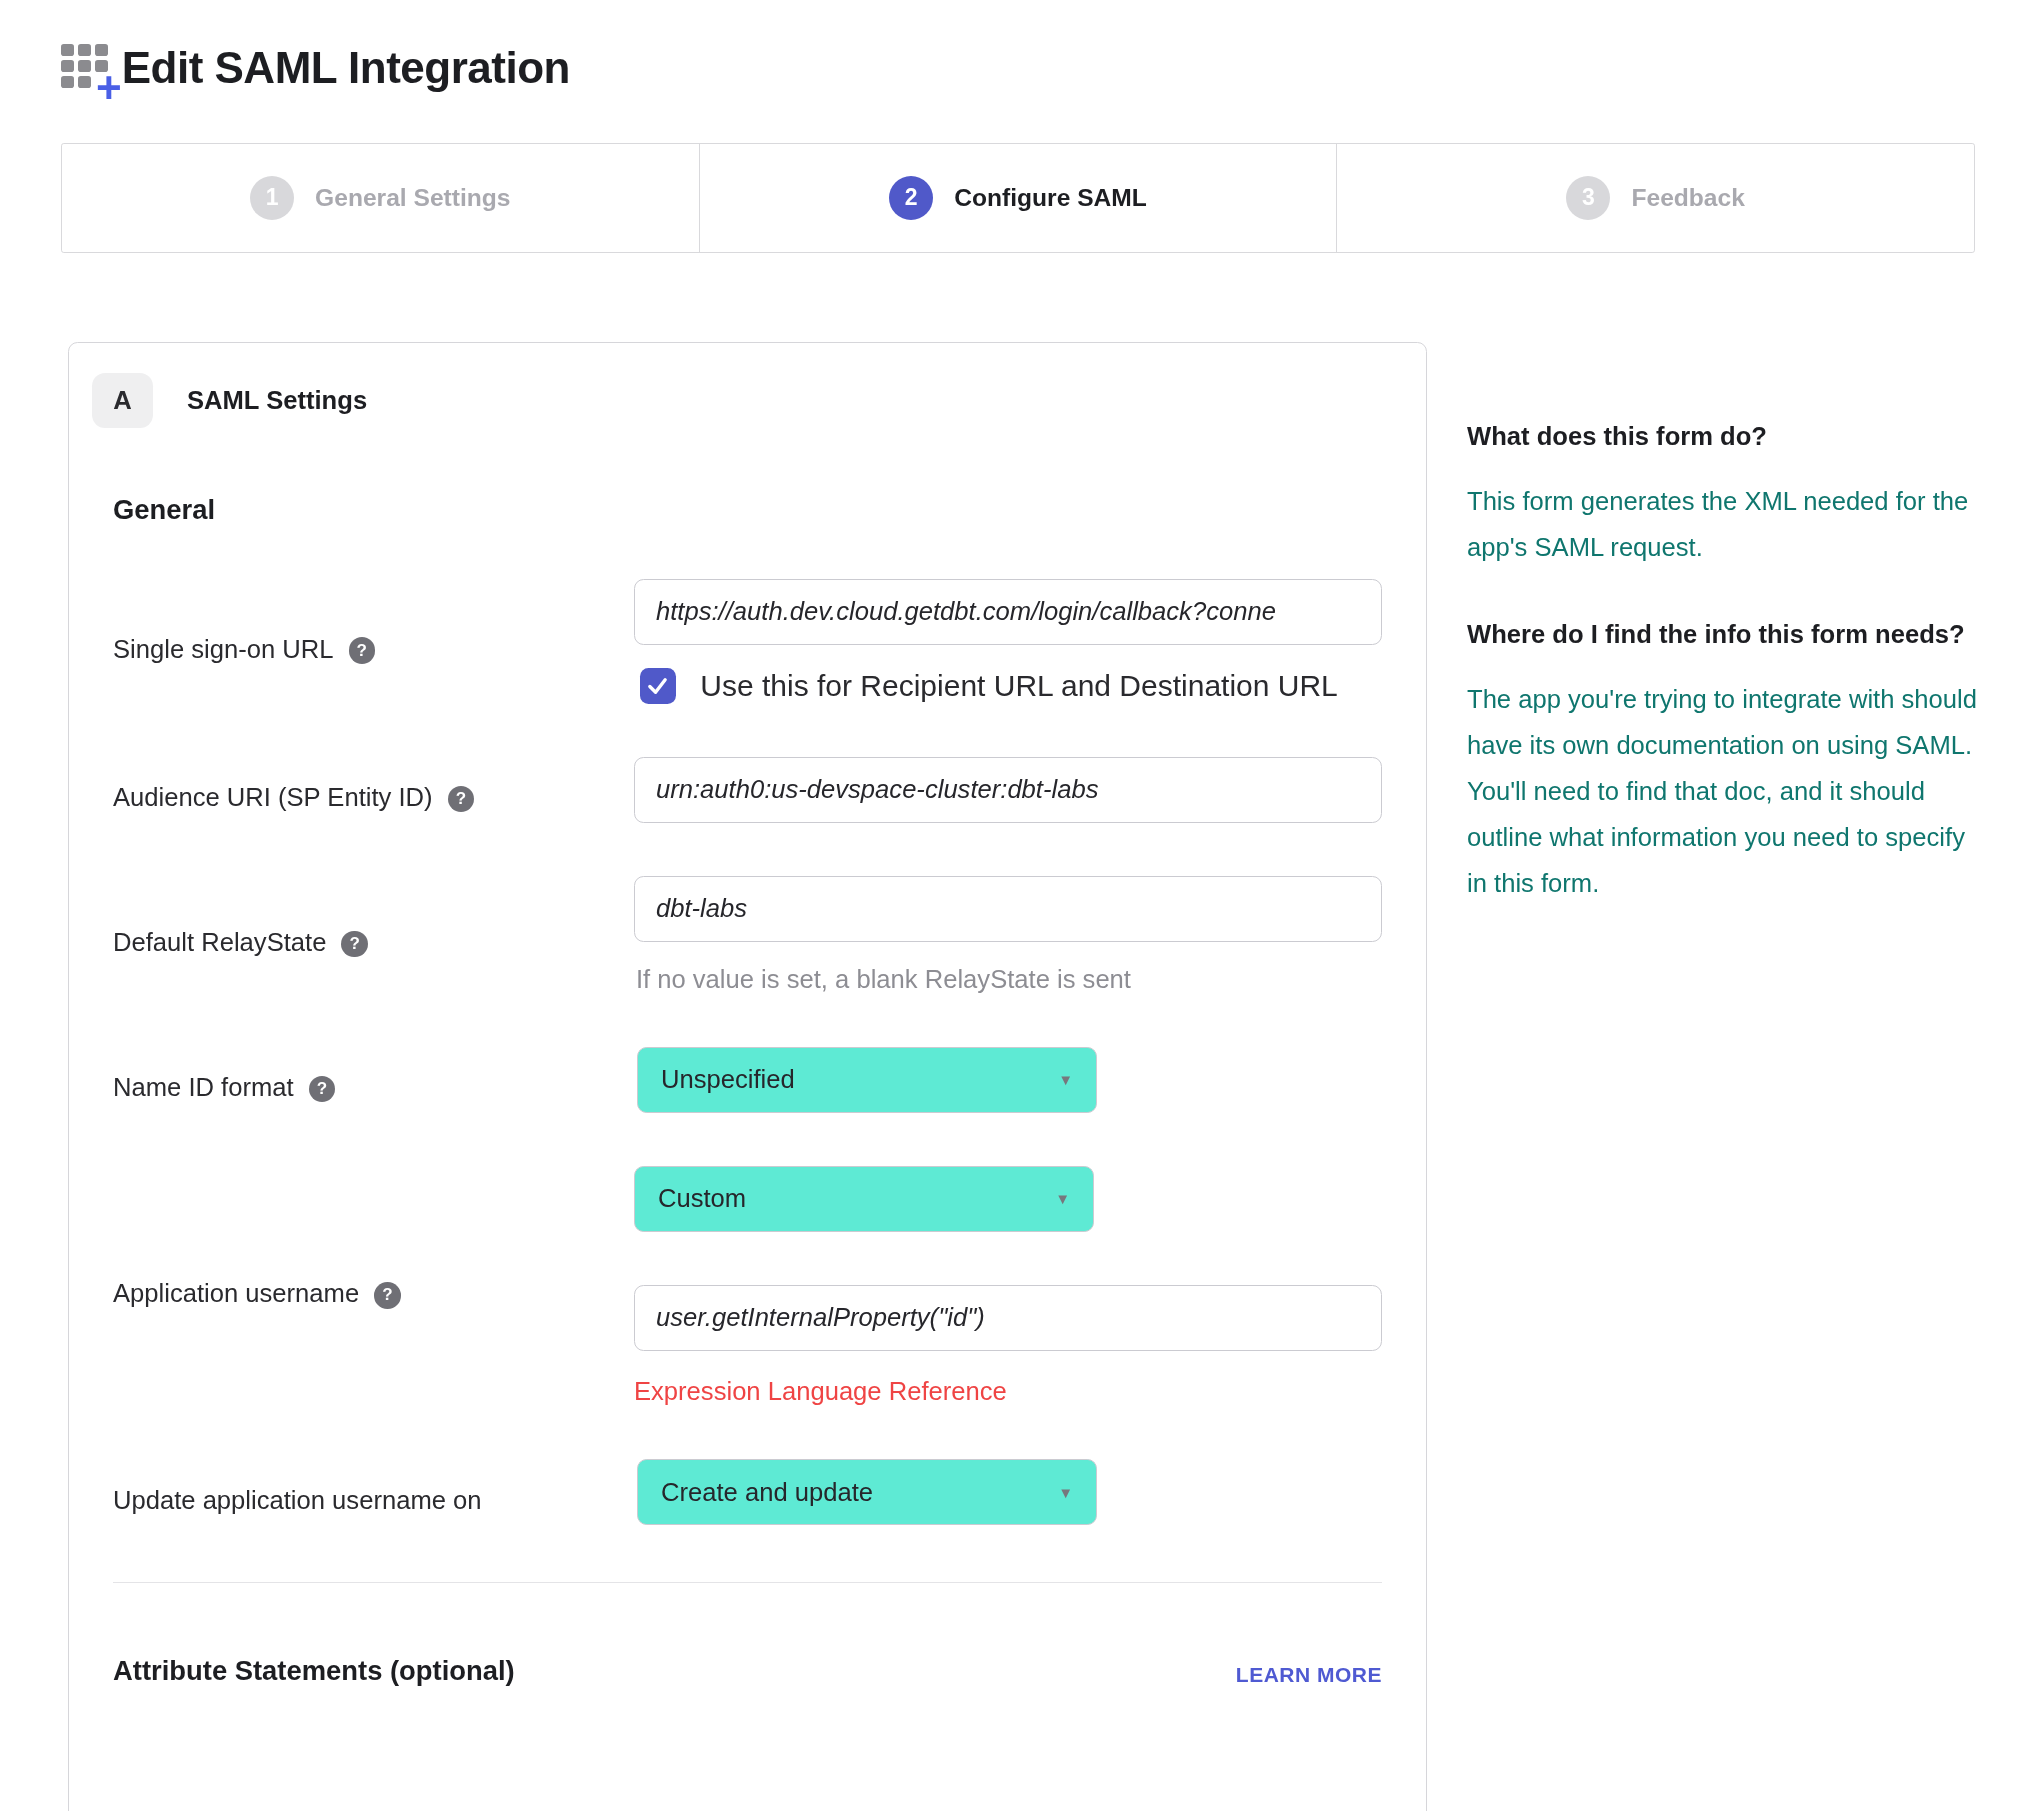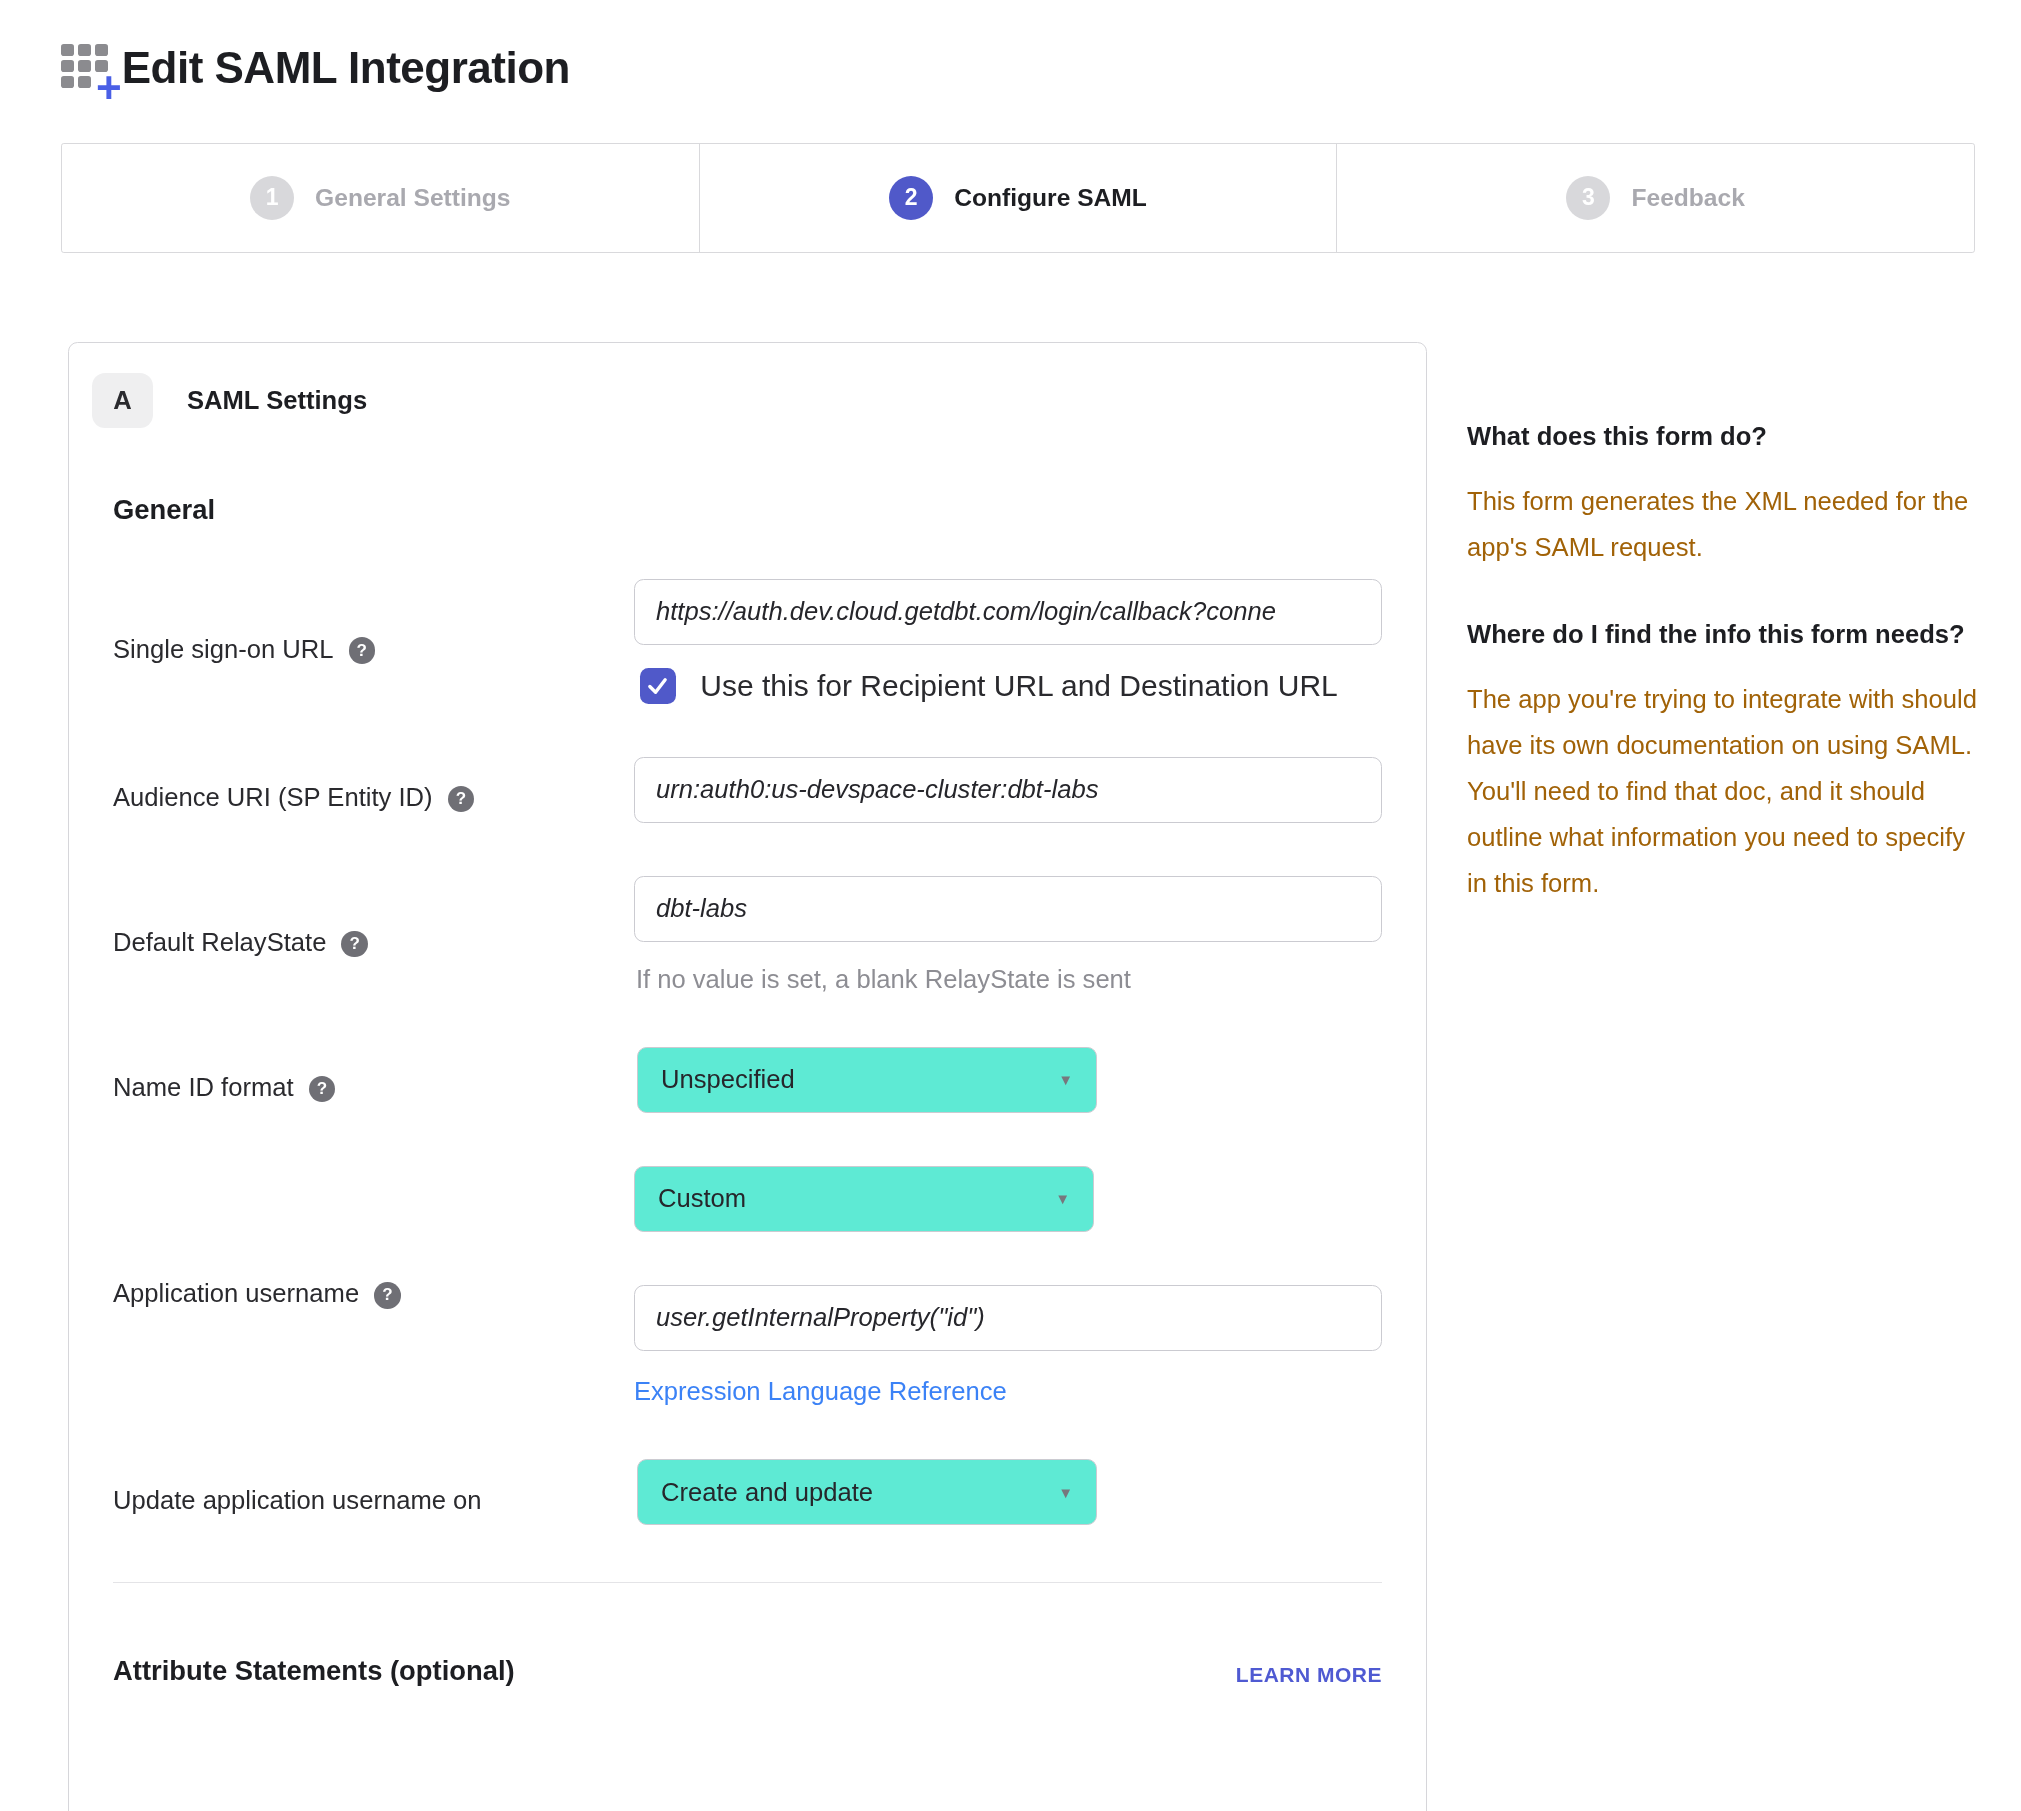--- a/index.html
+++ b/index.html
@@ -59,36 +59,36 @@
 
   .hint-text { font-size: 25.6px; color: #8d8d93; margin-top: 23px; margin-left: 1.9px; }
 
   .select-box { width: 460px; height: 66px; border: 0.9px solid #cbcbd1; border-radius: 9.5px;
                 display: flex; align-items: center; justify-content: space-between;
                 padding: 0 23px; background: #5eead4; cursor: default; }
   .select-value { font-size: 25.6px; color: #26262b; }
   .select-arrow { font-size: 15px; color: #77777d; }
 
   .expr-input-wrap { margin-top: 53px; }
-  .link { color: #3b82f6; font-size: 25.6px; text-decoration: none; cursor: pointer; }
+  .link { color: #ef4444; font-size: 25.6px; text-decoration: none; cursor: pointer; }
   .expr-link { display: inline-block; margin-top: 26.5px; }
 
   .advanced-row { margin-top: 68px; text-align: right; padding-right: 0px; }
   .advanced-row .link { font-size: 26.5px; }
 
   .divider { border: none; border-top: 1.9px solid #e4e4e7; margin-top: 57px; }
 
   .attr-header-row { display: flex; justify-content: space-between; align-items: flex-end; margin-top: 72px; }
   .attr-heading { font-size: 27.4px; font-weight: 700; color: #1d1e22; }
   .learn-more { font-size: 21px; font-weight: 700; letter-spacing: 0.5px; color: #4f5ad2; text-decoration: none; cursor: pointer; }
 
   
   .sidebar { width: 511px; margin-left: 40px; padding-top: 72px; }
   .sidebar h4 { font-size: 25.6px; font-weight: 700; color: #1d1e22; line-height: 45px; }
-  .sidebar p { font-size: 25.6px; color: #a16207; line-height: 46px; margin-top: 19px; margin-bottom: 42px; }
+  .sidebar p { font-size: 25.6px; color: #0f766e; line-height: 46px; margin-top: 19px; margin-bottom: 42px; }
 </style>
 </head>
 <body>
 
 <div class="header">
   <div class="app-icon">
     <div class="grid">
       <div class="cell"></div>
         <div class="cell"></div>
         <div class="cell"></div>

